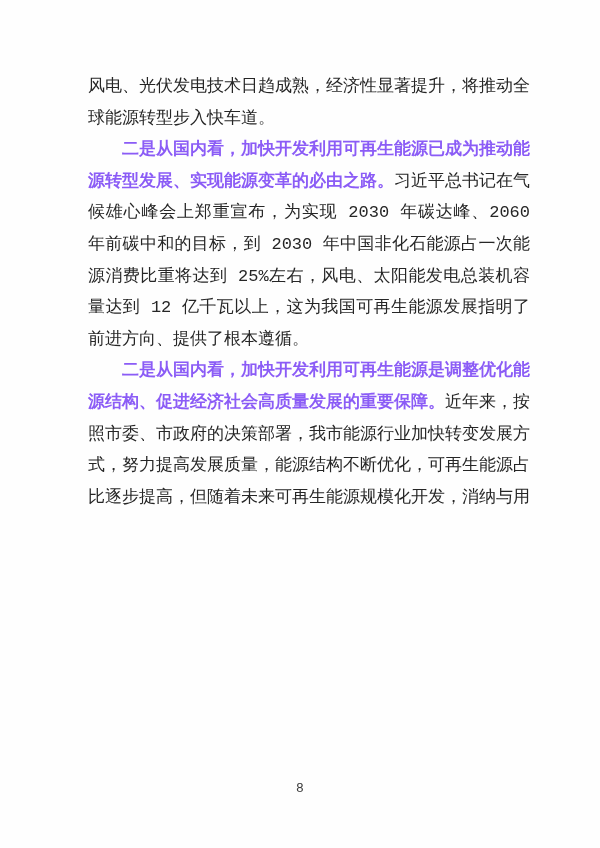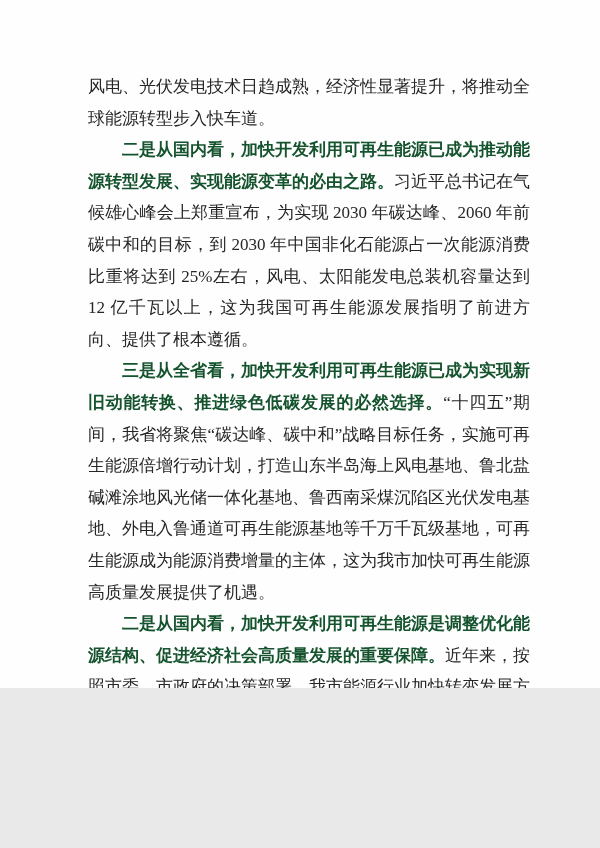--- a/index.html
+++ b/index.html
@@ -5,23 +5,24 @@
   html, body { margin: 0; padding: 0; }
   body {
     width: 600px;
     height: 848px;
     background: #e9e9e9;
     font-family: "Liberation Serif", "DejaVu Serif", serif;
   }
   .page {
     position: relative;
     width: 600px;
-    height: 688px;
+    height: 848px;
     background: #fefefe;
     overflow: hidden;
+    font-family: Liberation Mono, monospace;
   }
   .doc-body {
     position: absolute;
     left: 88px;
     top: 71px;
     width: 442px;
     font-size: 17px;
     line-height: 31.6px;
     color: #262626;
     text-align: justify;
@@ -30,37 +31,36 @@
   p.para {
     margin: 0;
     padding: 0;
   }
   p.para.indent {
     text-indent: 34px;
   }
   .run { font-weight: normal; }
   .run.bold {
     font-weight: bold;
-    color: #14532d;
+    color: #8b5cf6;
   }
   .page-number {
     position: absolute;
     top: 780px;
     left: 0;
     width: 600px;
     text-align: center;
     font-size: 13px;
     line-height: 18px;
     color: #3a3a3a;
   }
 </style>
 </head>
 <body>
 
 <div class="page">
   <div class="doc-body" id="doc-body">
       <p class="para"><span class="run">风电、光伏发电技术日趋成熟，经济性显著提升，将推动全球能源转型步入快车道。</span></p>
       <p class="para indent"><span class="run bold">二是从国内看，加快开发利用可再生能源已成为推动能源转型发展、实现能源变革的必由之路。</span><span class="run">习近平总书记在气候雄心峰会上郑重宣布，为实现 2030 年碳达峰、2060 年前碳中和的目标，到 2030 年中国非化石能源占一次能源消费比重将达到 25%左右，风电、太阳能发电总装机容量达到 12 亿千瓦以上，这为我国可再生能源发展指明了前进方向、提供了根本遵循。</span></p>
-      <p class="para indent"><span class="run bold">三是从全省看，加快开发利用可再生能源已成为实现新旧动能转换、推进绿色低碳发展的必然选择。</span><span class="run">“十四五”期间，我省将聚焦“碳达峰、碳中和”战略目标任务，实施可再生能源倍增行动计划，打造山东半岛海上风电基地、鲁北盐碱滩涂地风光储一体化基地、鲁西南采煤沉陷区光伏发电基地、外电入鲁通道可再生能源基地等千万千瓦级基地，可再生能源成为能源消费增量的主体，这为我市加快可再生能源高质量发展提供了机遇。</span></p>
       <p class="para indent"><span class="run bold">二是从国内看，加快开发利用可再生能源是调整优化能源结构、促进经济社会高质量发展的重要保障。</span><span class="run">近年来，按照市委、市政府的决策部署，我市能源行业加快转变发展方式，努力提高发展质量，能源结构不断优化，可再生能源占比逐步提高，但随着未来可再生能源规模化开发，消纳与用</span></p>
     </div>
   <div class="page-number">8</div>
 </div>
 
 </body></html>

